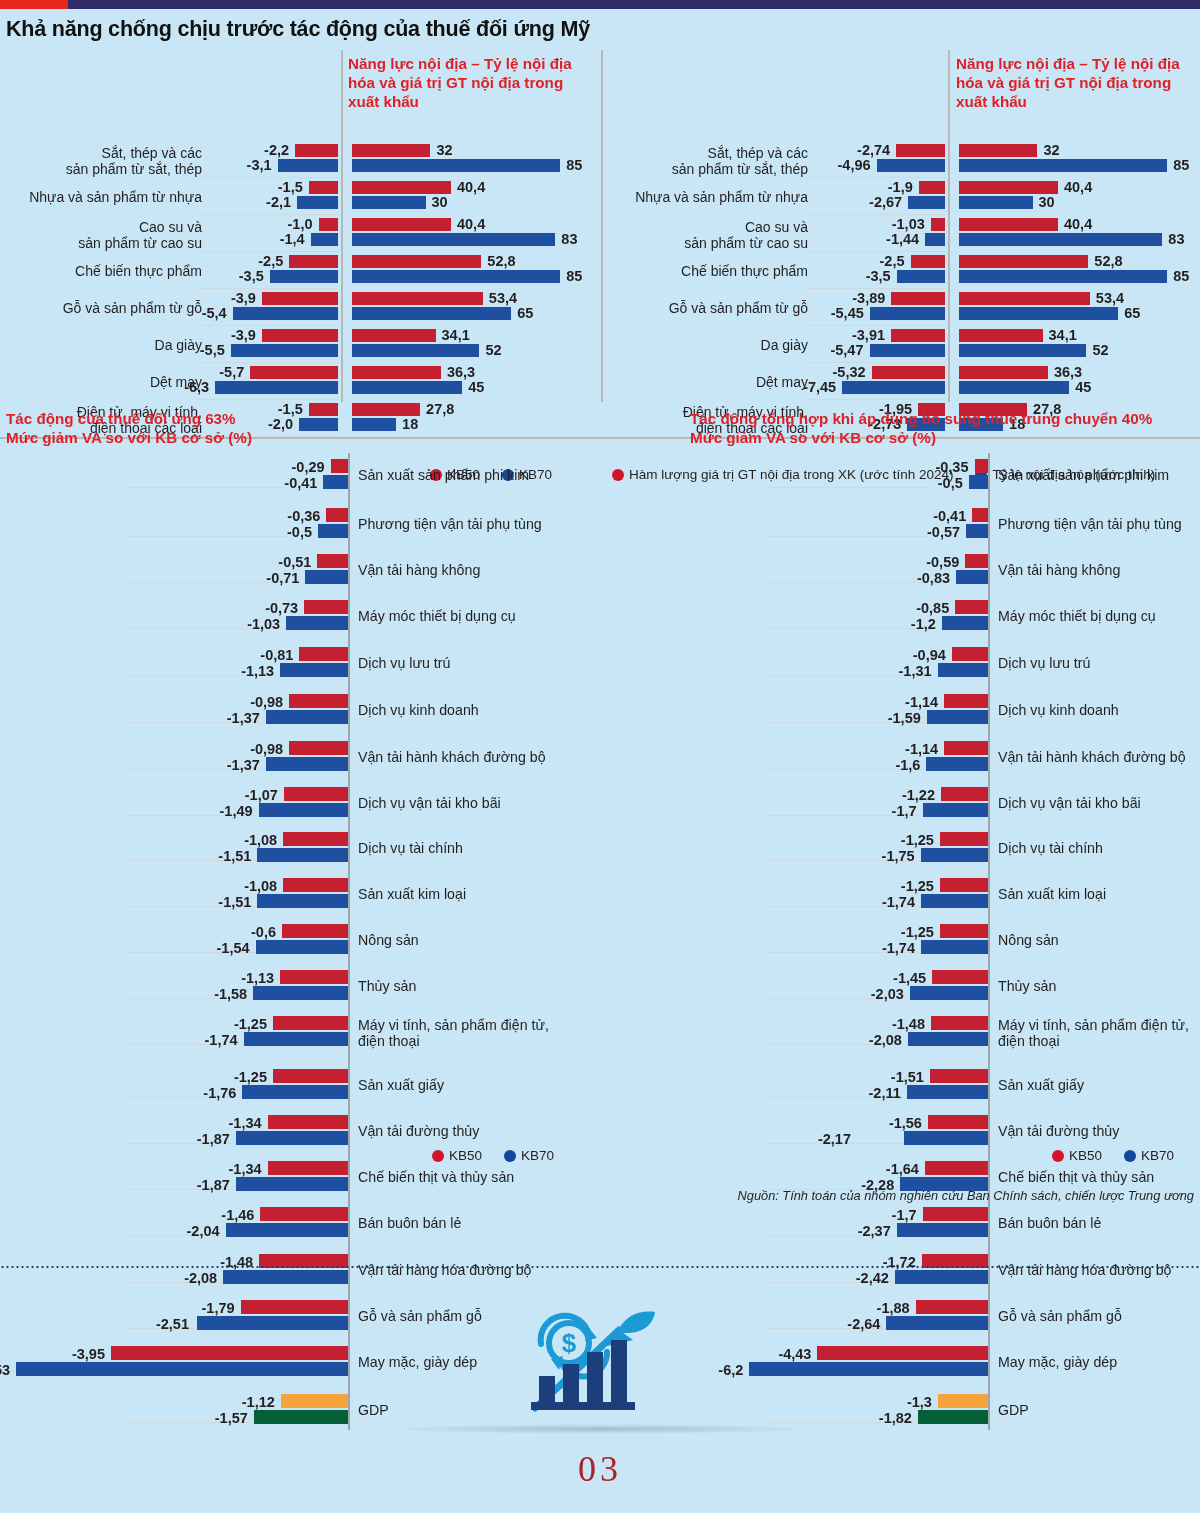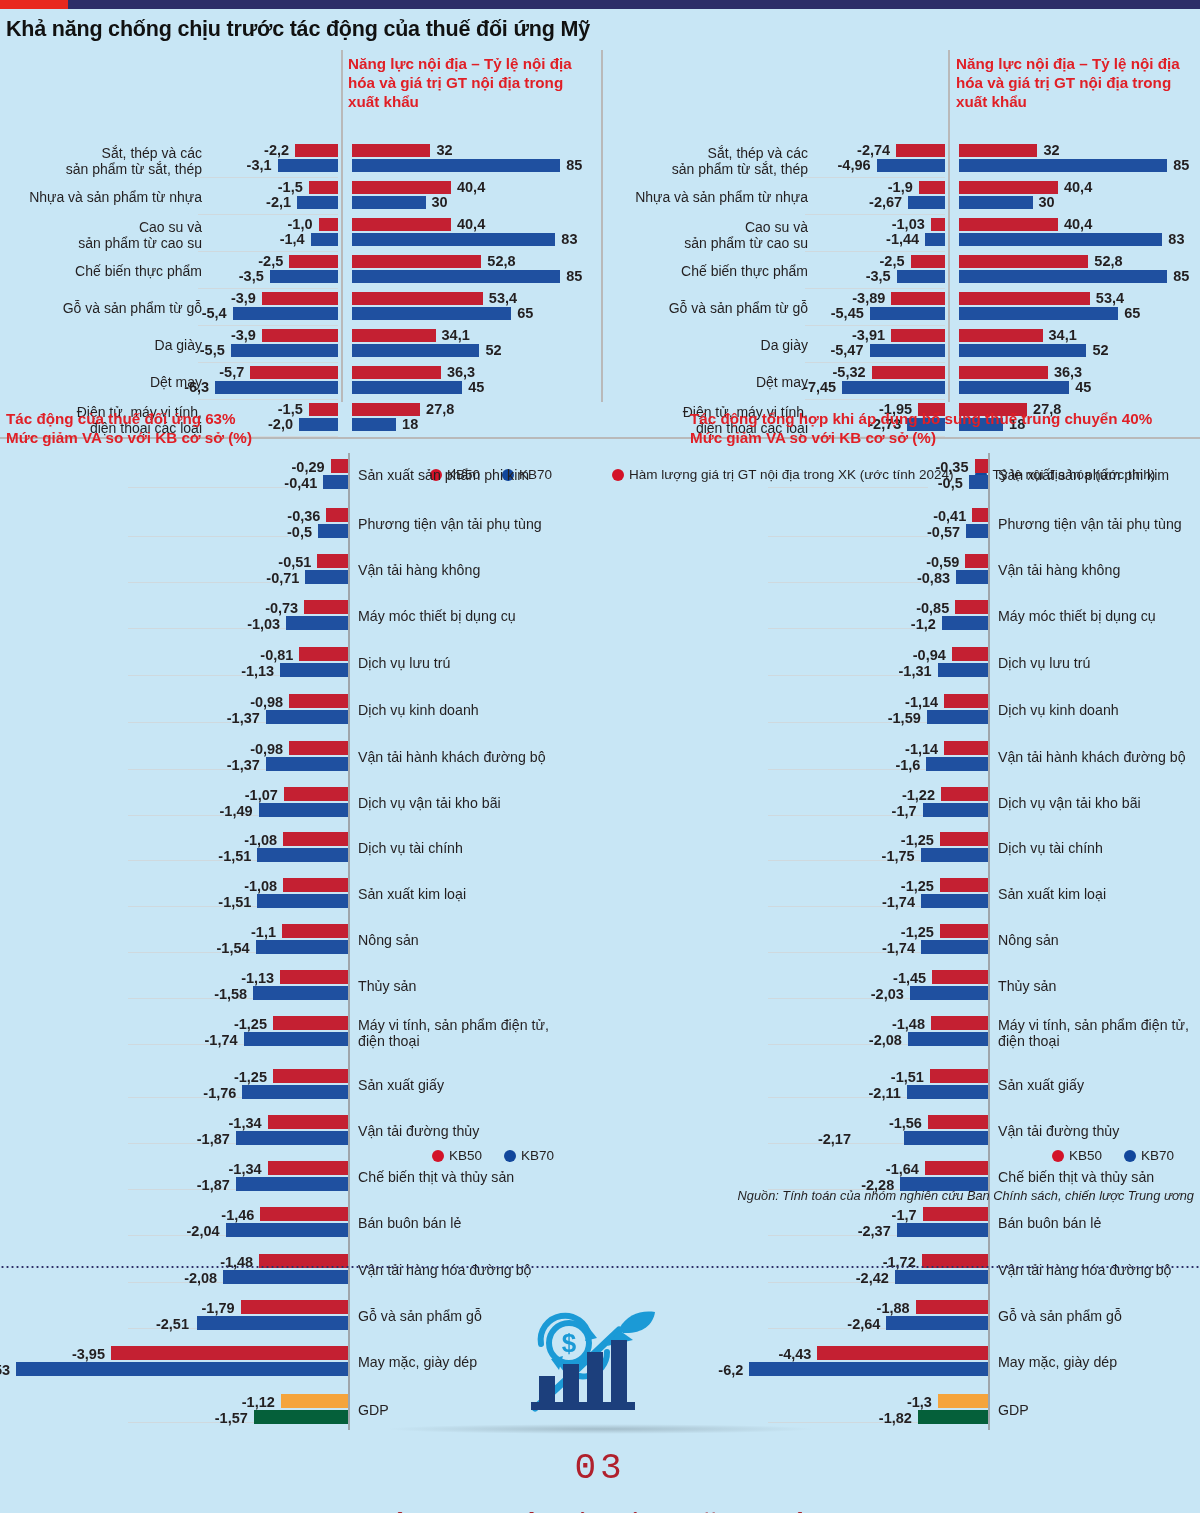--- a/index.html
+++ b/index.html
@@ -65,21 +65,21 @@
   .source { position:absolute; font-style:italic; font-size:12.8px; color:#231f20;
             right:6px; white-space:nowrap; }
 
   .dotted { position:absolute; left:0; width:1200px; height:4px;
     background-image:radial-gradient(circle, #2d2e68 1px, transparent 1.2px);
     background-size:5px 4px; }
 
   
   .footer { position:absolute; left:0; width:1200px; text-align:center; }
   .foot-num { color:#b0202c; font-size:36px; letter-spacing:4px; font-weight:normal;
-              font-family:Liberation Mono, monospace; }
+              font-family:Liberation Serif, serif; }
   .foot-title { color:#a9212b; font-weight:bold; font-size:27px; line-height:1.28;
                 letter-spacing:0.5px; }
   .icon-wrap { display:flex; justify-content:center; align-items:flex-end; }
   .shadow-line { width:430px; height:10px; margin:4px auto 0;
       background:radial-gradient(ellipse at center, rgba(120,140,150,.45) 0%, rgba(200,230,245,0) 70%); }
 </style>
 </head>
 <body>
 
 <div class="topbar">
@@ -362,21 +362,21 @@
       <div class="val" style="left: 251.4px; top: 446px; transform: translateX(-100%); line-height: 14px;">-1,51</div>
       <div class="gridline" style="left: 128px; top: 503px; width: 160px;"></div>
       <div class="catlabel" style="left: 358px; top: 484px; width: 250px;">Sản xuất kim loại</div>
       <div class="bar red" style="left: 283.2px; top: 475px; width: 64.8px; height: 14px;"></div>
       <div class="val" style="left: 277.2px; top: 476px; transform: translateX(-100%); line-height: 14px;">-1,08</div>
       <div class="bar blue" style="left: 257.4px; top: 491px; width: 90.6px; height: 14px;"></div>
       <div class="val" style="left: 251.4px; top: 492px; transform: translateX(-100%); line-height: 14px;">-1,51</div>
       <div class="gridline" style="left: 128px; top: 549px; width: 160px;"></div>
       <div class="catlabel" style="left: 358px; top: 530px; width: 250px;">Nông sản</div>
       <div class="bar red" style="left: 282px; top: 521px; width: 66px; height: 14px;"></div>
-      <div class="val" style="left: 276px; top: 522px; transform: translateX(-100%); line-height: 14px;">-1,1</div>
+      <div class="val" style="left: 276px; top: 522px; transform: translateX(-100%); line-height: 14px;">-0,6</div>
       <div class="bar blue" style="left: 255.6px; top: 537px; width: 92.4px; height: 14px;"></div>
       <div class="val" style="left: 249.6px; top: 538px; transform: translateX(-100%); line-height: 14px;">-1,54</div>
       <div class="gridline" style="left: 128px; top: 595px; width: 160px;"></div>
       <div class="catlabel" style="left: 358px; top: 576px; width: 250px;">Thủy sản</div>
       <div class="bar red" style="left: 280.2px; top: 567px; width: 67.8px; height: 14px;"></div>
       <div class="val" style="left: 274.2px; top: 568px; transform: translateX(-100%); line-height: 14px;">-1,13</div>
       <div class="bar blue" style="left: 253.2px; top: 583px; width: 94.8px; height: 14px;"></div>
       <div class="val" style="left: 247.2px; top: 584px; transform: translateX(-100%); line-height: 14px;">-1,58</div>
       <div class="gridline" style="left: 128px; top: 641px; width: 160px;"></div>
       <div class="catlabel" style="left: 358px; top: 615px; width: 250px;">Máy vi tính, sản phẩm điện tử,

